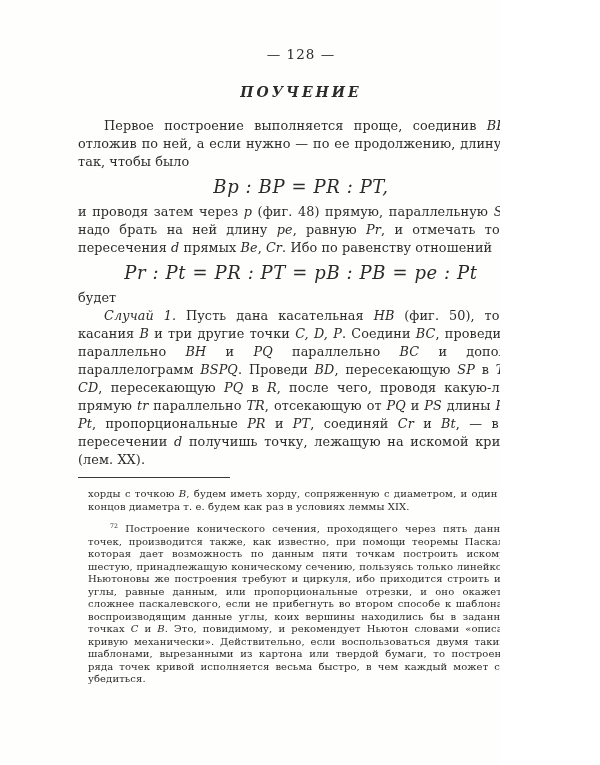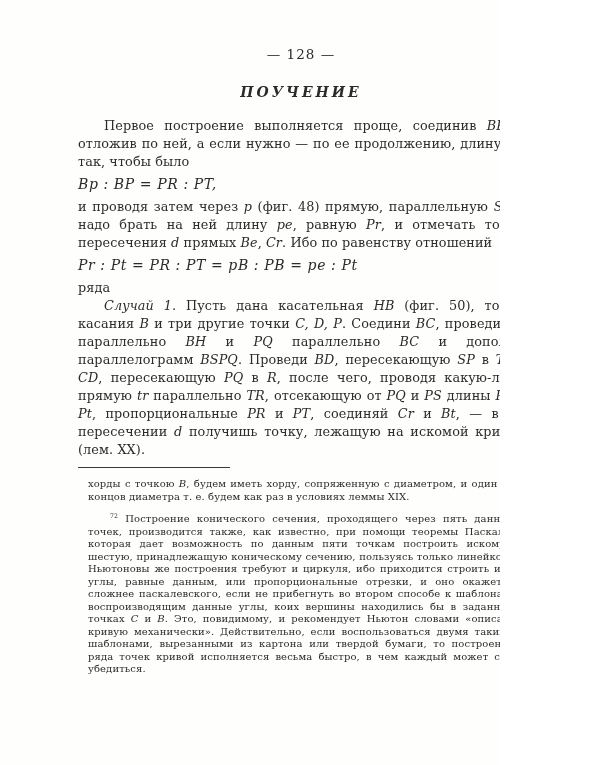--- a/index.html
+++ b/index.html
@@ -39,22 +39,23 @@
     line-height: 18px;
     text-align: justify;
     letter-spacing: 0.1px;
   }
   .indent { text-indent: 26px; }
   .statement {
     font-style: italic;
     word-spacing: 4px;
   }
   .formula {
+    text-align: center;
     font-style: italic;
-    font-size: 14px;
+    font-size: 18px;
     letter-spacing: 0.6px;
     margin: 5px 0 6px 0;
   }
   .prop-heading {
     text-align: center;
     font-weight: bold;
     font-size: 14px;
     letter-spacing: 1.2px;
     margin: 10px 0 12px 0;
   }
@@ -91,21 +92,21 @@
     <div class="sec-heading">ПОУЧЕНИЕ</div>
 
     <p class="para indent gap-after-p1">Первое построение выполняется проще, соединив <span class="it">BP</span> и отложив по ней, а если нужно — по ее продолжению, длину <span class="it">Bp</span> так, чтобы было</p>
 
     <div class="formula"><span class="it">Bp : BP = PR : PT,</span></div>
 
     <p class="para">и проводя затем через <span class="it">p</span> (фиг. 48) прямую, параллельную <span class="it">SPT</span>, надо брать на ней длину <span class="it">pe</span>, равную <span class="it">Pr</span>, и отмечать точку пересечения <span class="it">d</span> прямых <span class="it">Be</span>, <span class="it">Cr</span>. Ибо по равенству отношений</p>
 
     <div class="formula"><span class="it">Pr : Pt = PR : PT = pB : PB = pe : Pt</span></div>
 
-    <p class="para">ряда</p>
+    <p class="para">будет</p>
 
 
 
 
 
     <p class="para indent"><span class="it">Случай 1.</span> Пусть дана касательная <span class="it">HB</span> (фиг. 50), точка касания <span class="it">B</span> и три другие точки <span class="it">C, D, P</span>. Соедини <span class="it">BC</span>, проведи <span class="it">PS</span> параллельно <span class="it">BH</span> и <span class="it">PQ</span> параллельно <span class="it">BC</span> и дополни параллелограмм <span class="it">BSPQ</span>. Проведи <span class="it">BD</span>, пересекающую <span class="it">SP</span> в <span class="it">T</span>, и <span class="it">CD</span>, пересекающую <span class="it">PQ</span> в <span class="it">R</span>, после чего, проводя какую-либо прямую <span class="it">tr</span> параллельно <span class="it">TR</span>, отсекающую от <span class="it">PQ</span> и <span class="it">PS</span> длины <span class="it">Pr</span> и <span class="it">Pt</span>, пропорциональные <span class="it">PR</span> и <span class="it">PT</span>, соединяй <span class="it">Cr</span> и <span class="it">Bt</span>, — в их пересечении <span class="it">d</span> получишь точку, лежащую на искомой кривой (лем. XX).</p>
 
     <div class="fn-rule"></div>
 
     <div class="footnotes">

